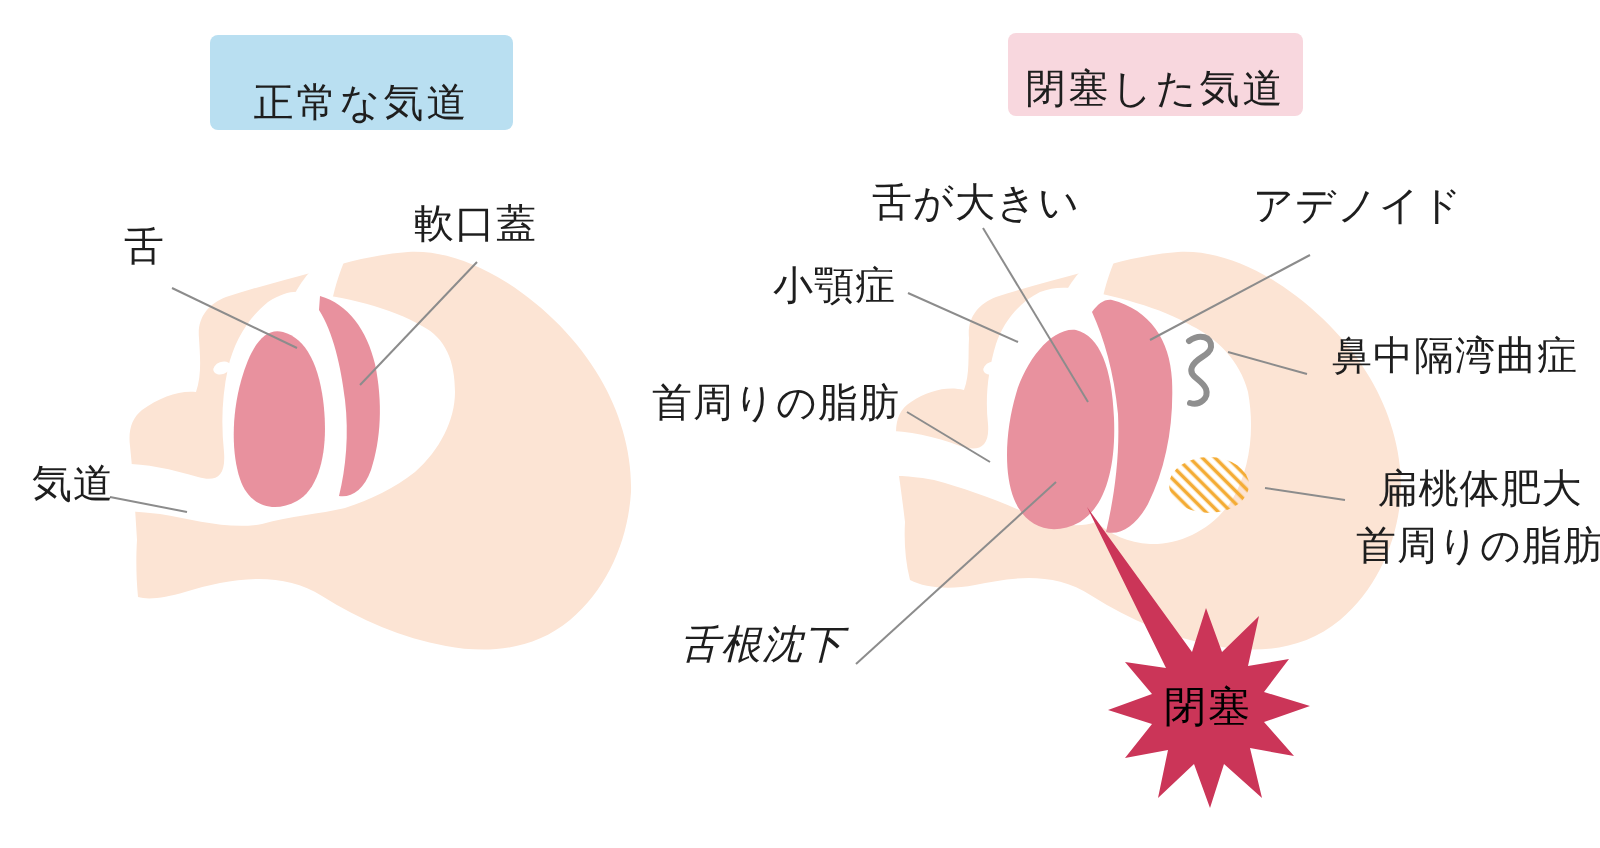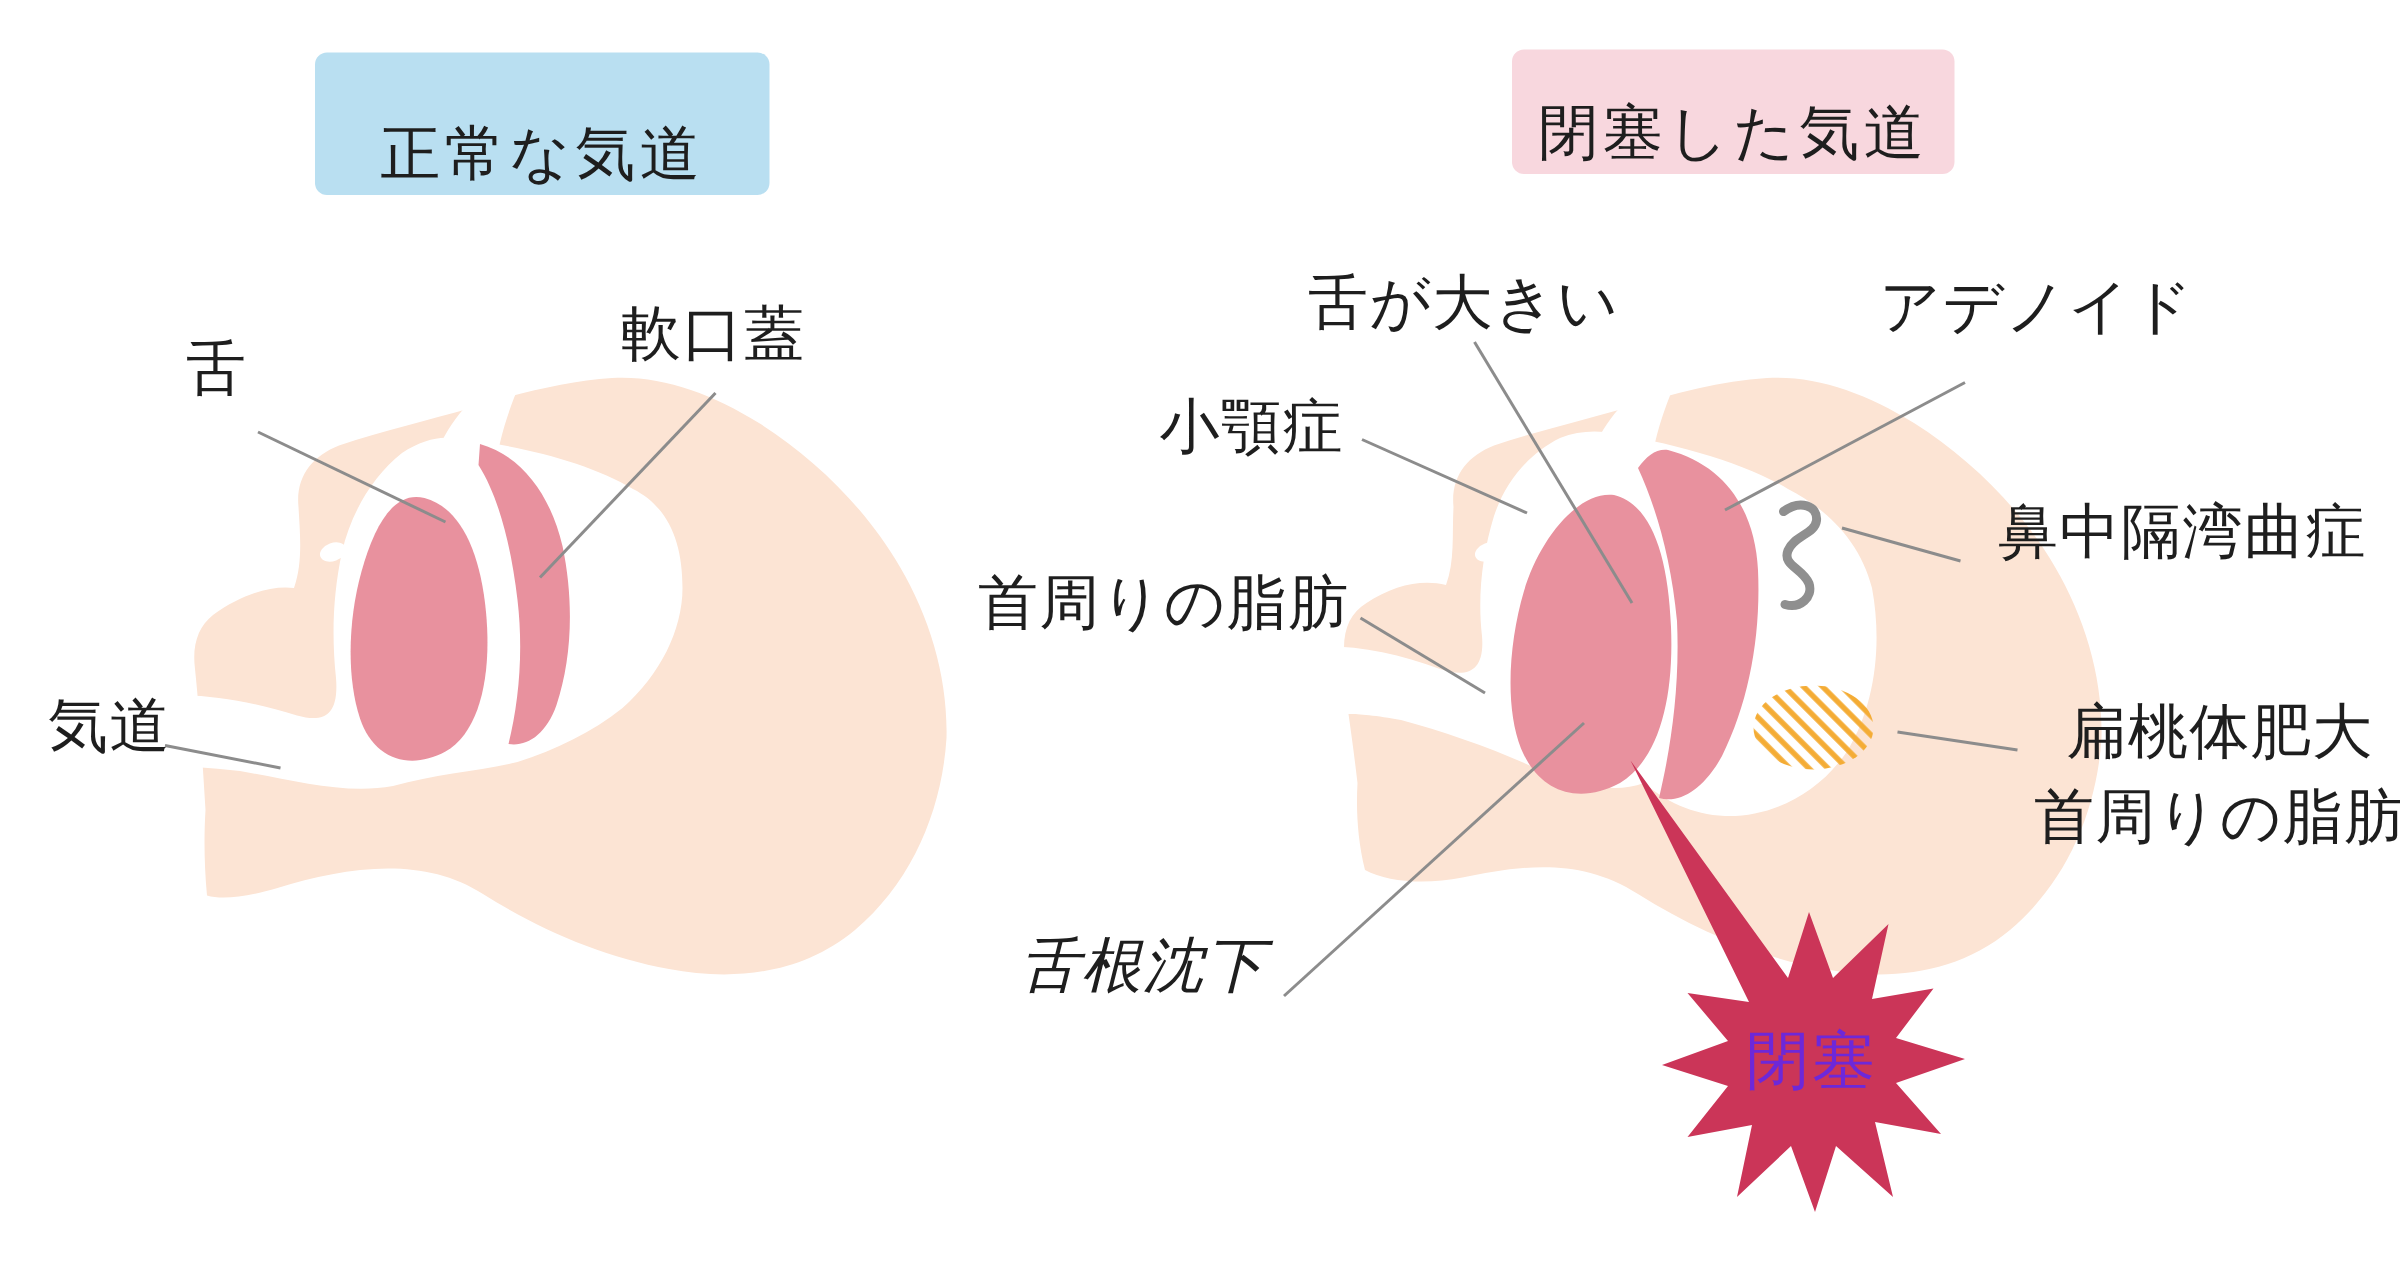--- a/index.html
+++ b/index.html
@@ -25,21 +25,21 @@
     display:flex;align-items:flex-end;justify-content:center;
     font-size:40px;color:#1e1e1e;letter-spacing:3px;
     border-radius:8px;
   }
   .title-normal{left:210px;top:35px;width:303px;height:95px;background:#b9dff1;}
   .title-obstructed{left:1008px;top:33px;width:295px;height:83px;background:#f8d7de;}
   .burst-label{
     position:absolute;
     left:1208px;top:707px;
     transform:translate(-50%,-50%);
-    font-size:42px;color:#6d28d9;letter-spacing:2px;
+    font-size:42px;color:#000000;letter-spacing:2px;
     white-space:nowrap;
   }
   .l-tongue{left:124px;top:226px;}
   .l-palate{left:414px;top:203px;}
   .l-airway{left:32px;top:464px;font-family:Liberation Serif, serif;}
   .r-bigtongue{left:872px;top:182px;}
   .r-palatesink{left:1253px;top:185px;}
   .r-micrognathia{left:773px;top:265px;}
   .r-septum{left:1313px;top:335px;margin-left:19px;}
   .r-neckfat{left:652px;top:382px;}

